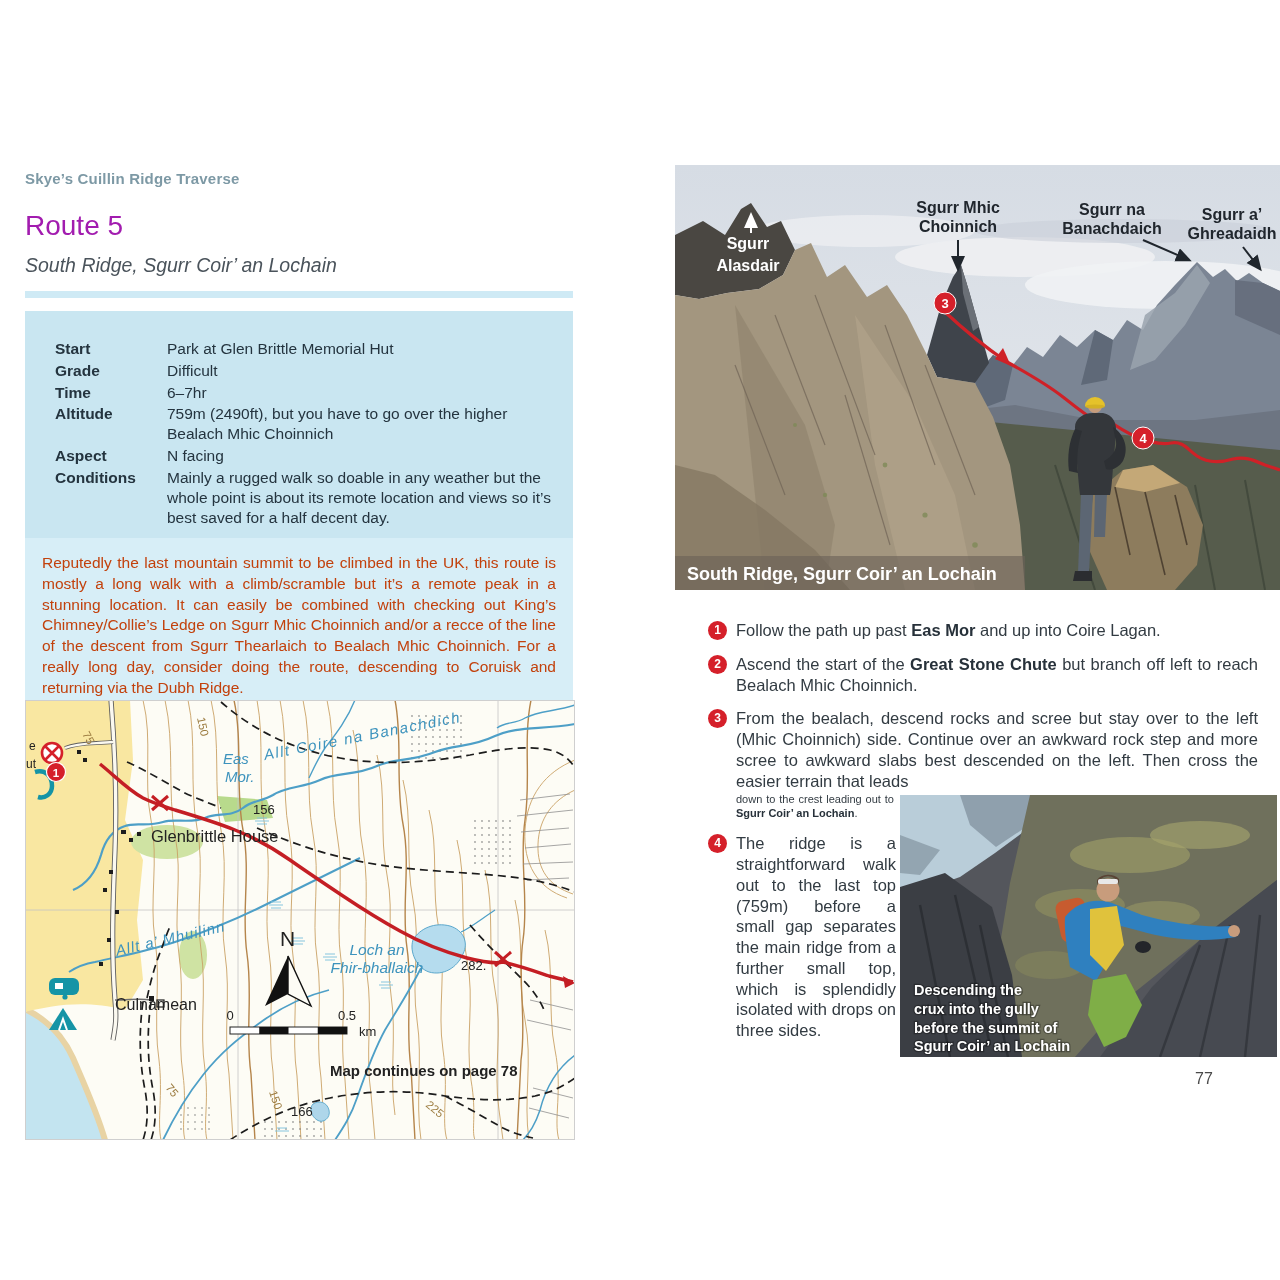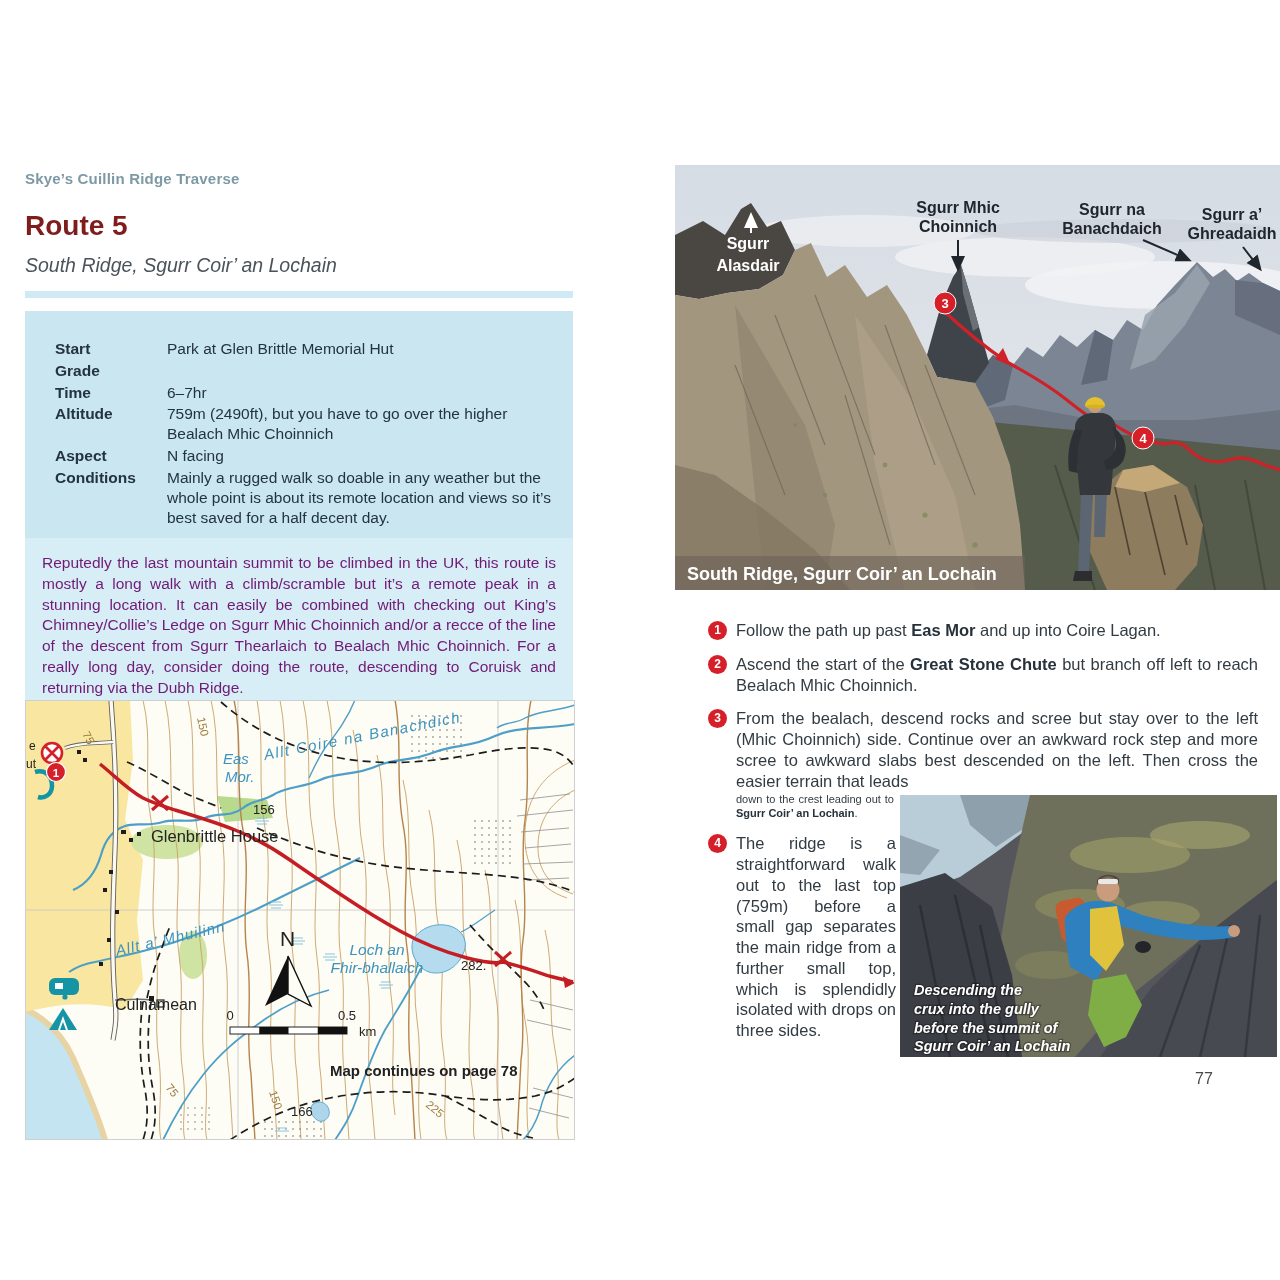--- a/index.html
+++ b/index.html
@@ -1,36 +1,36 @@
 <!DOCTYPE html>
 <html><head>
 <meta charset="utf-8">
 <style>
   html,body{margin:0;padding:0;}
   body{width:1280px;height:1280px;position:relative;background:#ffffff;
        font-family:"Liberation Sans",sans-serif;color:#2e3a44;overflow:hidden;}
   .abs{position:absolute;}
   
   .running-head{left:25px;top:170px;font-size:15px;font-weight:bold;color:#7d99a5;letter-spacing:.2px;}
-  .route-title{left:25px;top:210px;font-size:28px;font-weight:bold;color:#7f1d1d;}
+  .route-title{left:25px;top:210px;font-size:28px;font-weight:normal;color:#a21caf;}
   .route-subtitle{left:25px;top:254px;font-size:19.5px;font-style:italic;color:#4a535b;}
   .subtitle-rule{left:25px;top:291px;width:548px;height:7px;background:#cfeaf5;}
   
   .info-box{left:25px;top:311px;width:548px;box-sizing:border-box;background:#c9e6f1;
             padding:28px 18px 14px 30px;font-size:15.5px;line-height:1.28;color:#24343f;}
   .info-row{display:flex;margin-bottom:2px;}
   .info-label{width:112px;flex:none;font-weight:bold;}
   .info-value{flex:1;}
   
   .intro-box{left:25px;top:538px;width:548px;box-sizing:border-box;background:#d7eef7;
-             padding:15px 17px;font-size:15.5px;line-height:1.34;color:#701a75;text-align:justify;}
+             padding:15px 17px;font-size:15.5px;line-height:1.34;color:#c2410c;text-align:justify;}
   
   .map-wrap{left:25px;top:700px;width:550px;height:440px;}
   .photo-wrap{left:675px;top:165px;width:605px;height:425px;}
-  .inset-wrap{left:900px;top:795px;width:377px;height:262px;font-style:italic;}
+  .inset-wrap{left:900px;top:795px;width:377px;height:262px;}
   svg{display:block;}
   svg text{font-family:"Liberation Sans",sans-serif;}
   
   .steps{left:708px;top:620px;width:550px;}
   .step{display:flex;gap:9px;margin-bottom:13px;font-size:16.5px;line-height:1.26;
         color:#323b42;text-align:justify;}
   .step-num{flex:none;width:19px;height:19px;border-radius:50%;background:#d5202a;color:#fff;
             font-size:12px;font-weight:bold;display:flex;align-items:center;justify-content:center;
             margin-top:1px;}
   .step-text{flex:1;}
@@ -53,20 +53,21 @@
 <div class="abs route-subtitle">South Ridge, Sgurr Coir’ an Lochain</div>
 <div class="abs subtitle-rule"></div>
 
 <div class="abs info-box">
   <div class="info-row">
     <div class="info-label">Start</div>
     <div class="info-value">Park at Glen Brittle Memorial Hut</div>
   </div>
   <div class="info-row">
     <div class="info-label">Grade</div>
+    <div class="info-value">Difficult</div>
   </div>
   <div class="info-row">
     <div class="info-label">Time</div>
     <div class="info-value">6–7hr</div>
   </div>
   <div class="info-row">
     <div class="info-label">Altitude</div>
     <div class="info-value">759m (2490ft), but you have to go over the higher Bealach Mhic Choinnich</div>
   </div>
   <div class="info-row">

